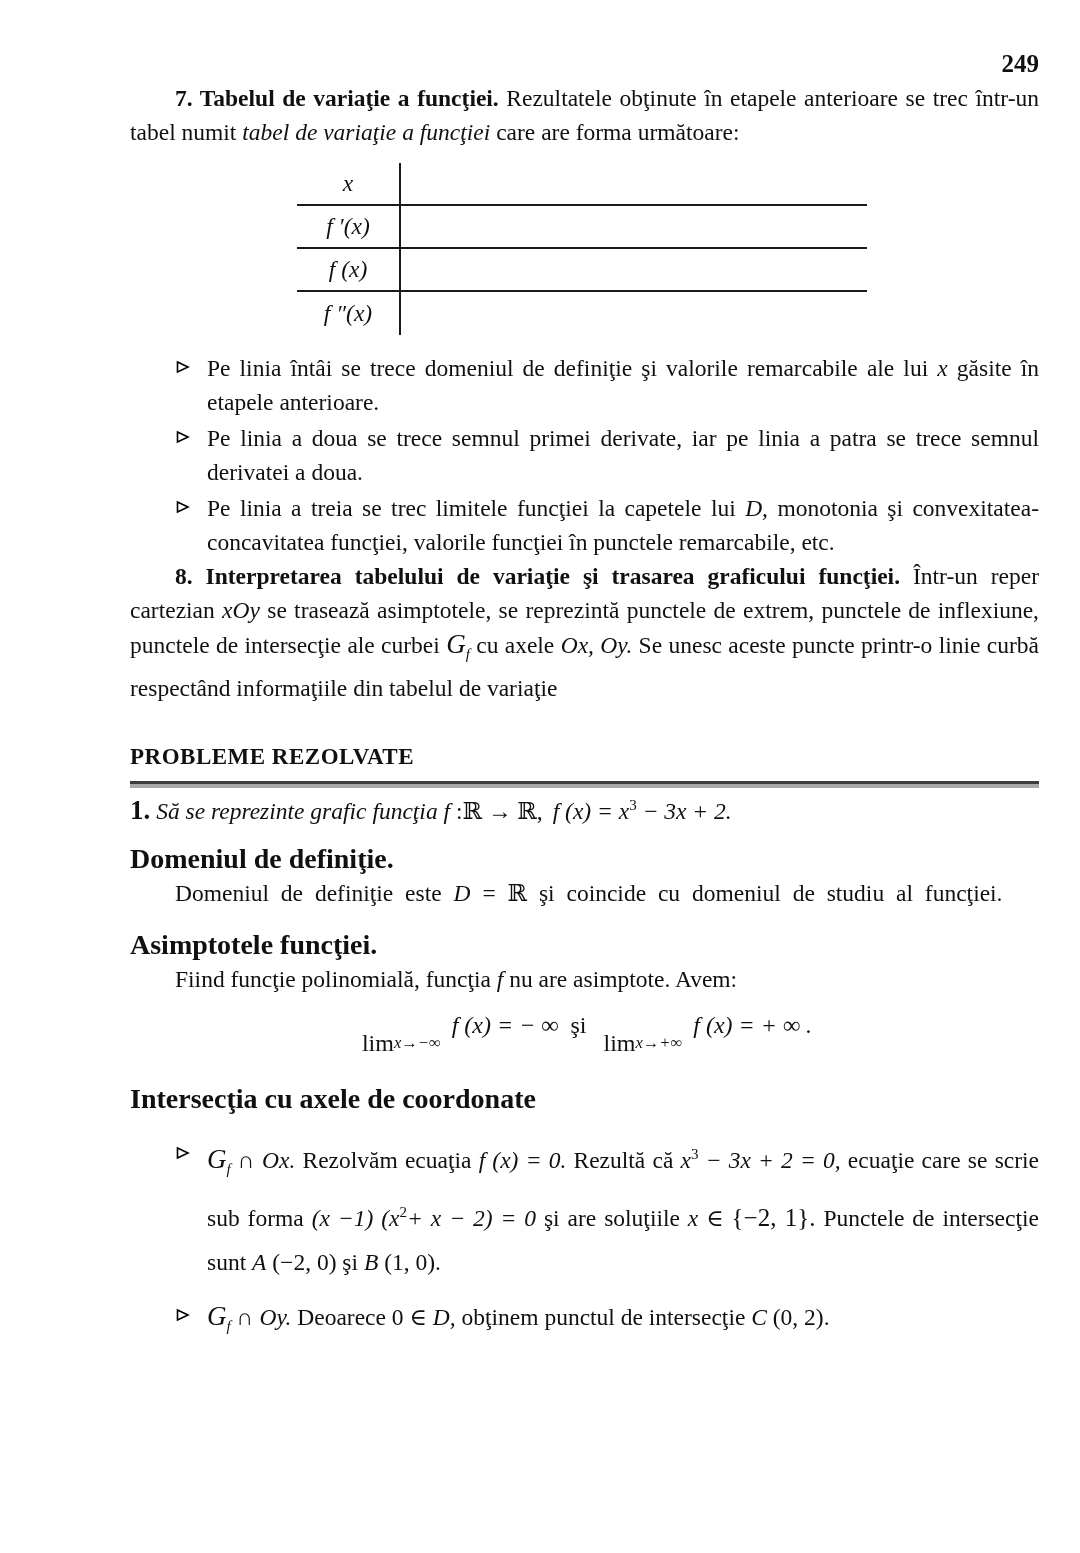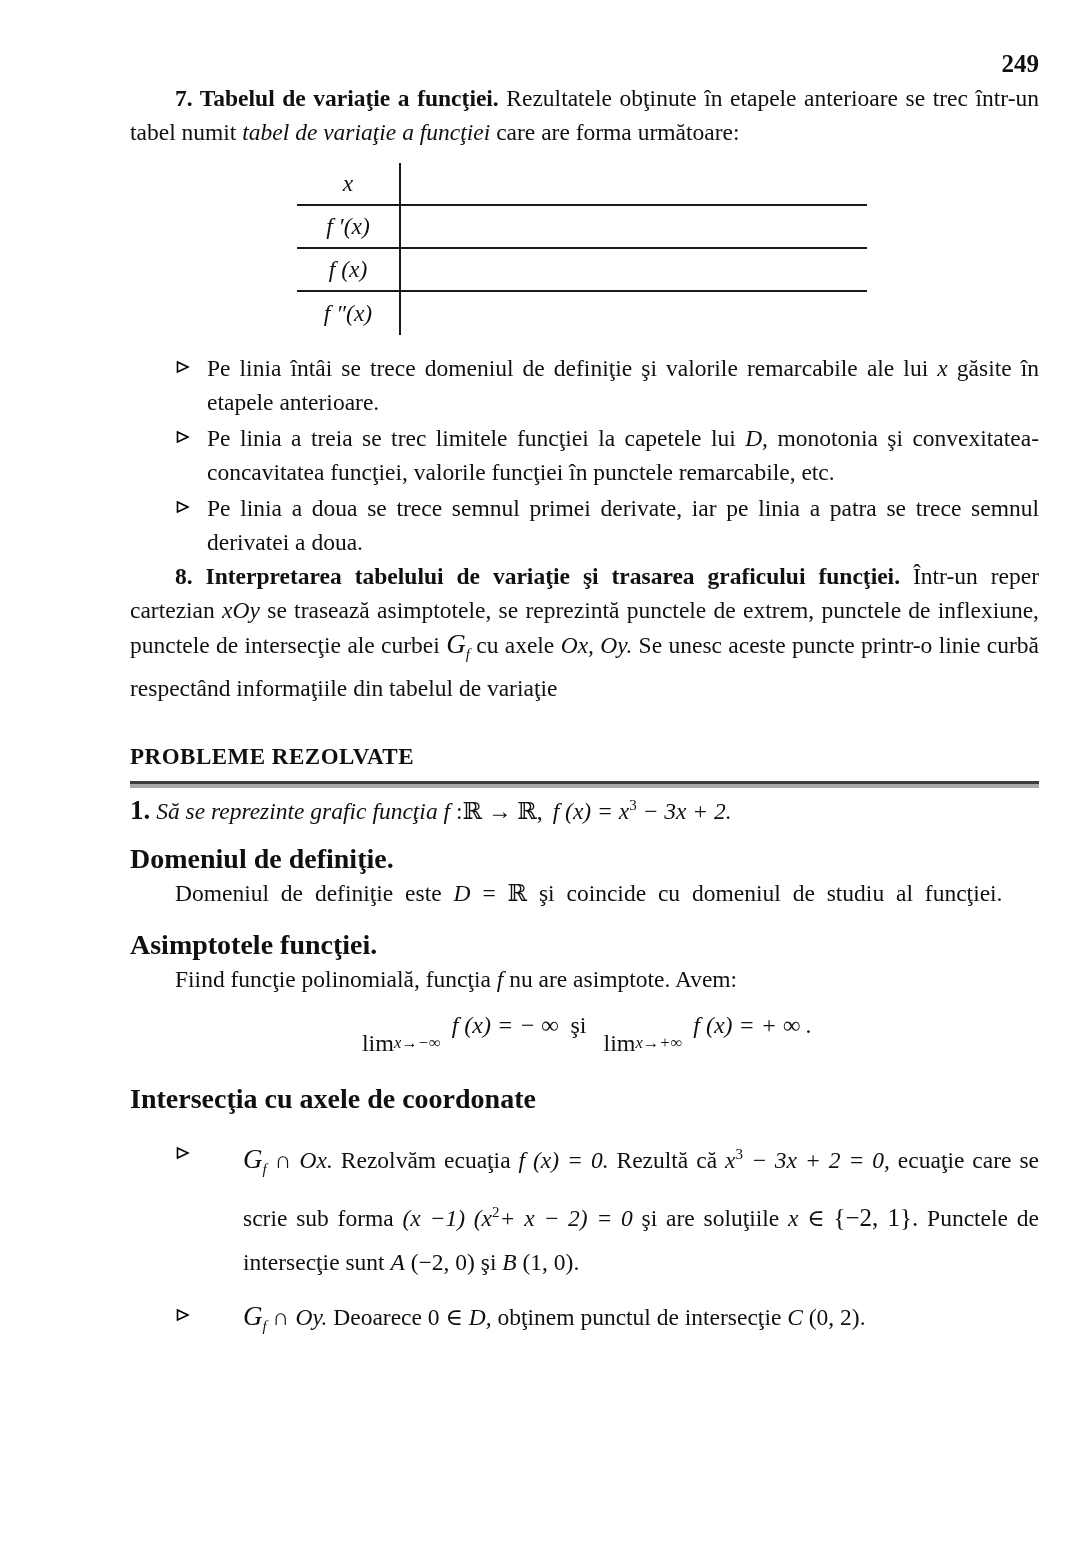--- a/index.html
+++ b/index.html
@@ -59,21 +59,21 @@
 
   .mathline { margin-top: 4px; text-align: center; font-size: 24px; line-height: 30px; padding: 10px 0 14px; }
   .limwrap { display: inline-flex; flex-direction: row; align-items: center;
     vertical-align: -18px; line-height: 1.05; margin: 0 5px; }
   .limword { font-size: 24px; }
   .limsub { font-size: 16.5px; font-style: italic; }
   .conj { margin: 0 12px; }
 
   .solved-bullets .btext { line-height: 44px; }
   .solved-bullets .arrow { padding-top: 13px; }
-  .solved-bullets .bullet { margin-top: 10px; gap: 36px; }
+  .solved-bullets .bullet { margin-top: 10px; }
   .gscript { font-style: italic; font-size: 27px; }
   .setbr { font-size: 25px; }
 </style>
 </head>
 <body>
 
 <div class="page">
 
   <div class="pagenum">249</div>
 
@@ -104,27 +104,27 @@
       <div class="bullet">
         <span class="arrow"><svg width="16" height="16" viewBox="0 0 16 16">
               <path d="M2.5 3 L13 8 L2.5 13 Z" fill="none" stroke="#000" stroke-width="1.6"></path>
             </svg></span>
         <span class="btext"><span>Pe linia întâi se trece domeniul de definiţie şi valorile remarcabile ale lui </span><span class="i">x</span><span> găsite în etapele anterioare.</span></span>
       </div>
       <div class="bullet">
         <span class="arrow"><svg width="16" height="16" viewBox="0 0 16 16">
               <path d="M2.5 3 L13 8 L2.5 13 Z" fill="none" stroke="#000" stroke-width="1.6"></path>
             </svg></span>
-        <span class="btext"><span>Pe linia a treia se trec limitele funcţiei la capetele lui </span><span class="i">D,</span><span> monotonia şi convexitatea-concavitatea funcţiei, valorile funcţiei în punctele remarcabile, etc.</span></span>
+        <span class="btext"><span>Pe linia a doua se trece semnul primei derivate, iar pe linia a patra se trece semnul derivatei a doua.</span></span>
       </div>
       <div class="bullet">
         <span class="arrow"><svg width="16" height="16" viewBox="0 0 16 16">
               <path d="M2.5 3 L13 8 L2.5 13 Z" fill="none" stroke="#000" stroke-width="1.6"></path>
             </svg></span>
-        <span class="btext"><span>Pe linia a doua se trece semnul primei derivate, iar pe linia a patra se trece semnul derivatei a doua.</span></span>
+        <span class="btext"><span>Pe linia a treia se trec limitele funcţiei la capetele lui </span><span class="i">D,</span><span> monotonia şi convexitatea-concavitatea funcţiei, valorile funcţiei în punctele remarcabile, etc.</span></span>
       </div>
     </div>
 
     <p class="para indent p8"><span class="b">8. Interpretarea tabelului de variaţie şi trasarea graficului funcţiei.</span><span> Într-un reper cartezian </span><span class="i">xOy</span><span>  se trasează asimptotele, se reprezintă punctele de extrem, punctele de inflexiune, punctele de intersecţie ale curbei </span><span class="gscript">G</span><sub>f</sub><span> cu axele </span><span class="i">Ox,  Oy.</span><span> Se unesc aceste puncte printr-o linie curbă respectând informaţiile din tabelul de variaţie</span></p>
 
     <h2 class="solved-heading">PROBLEME REZOLVATE</h2>
     <div class="rule"></div>
 
     <p class="para p1line"><span class="num1">1.</span><span class="i"> Să se reprezinte grafic funcţia </span><span class="i">f</span><span> :</span><span>ℝ</span><span> → </span><span>ℝ,</span><span class="i mathgap">f (x) = x</span><sup>3</sup><span class="i"> − 3x + 2.</span></p>
 

